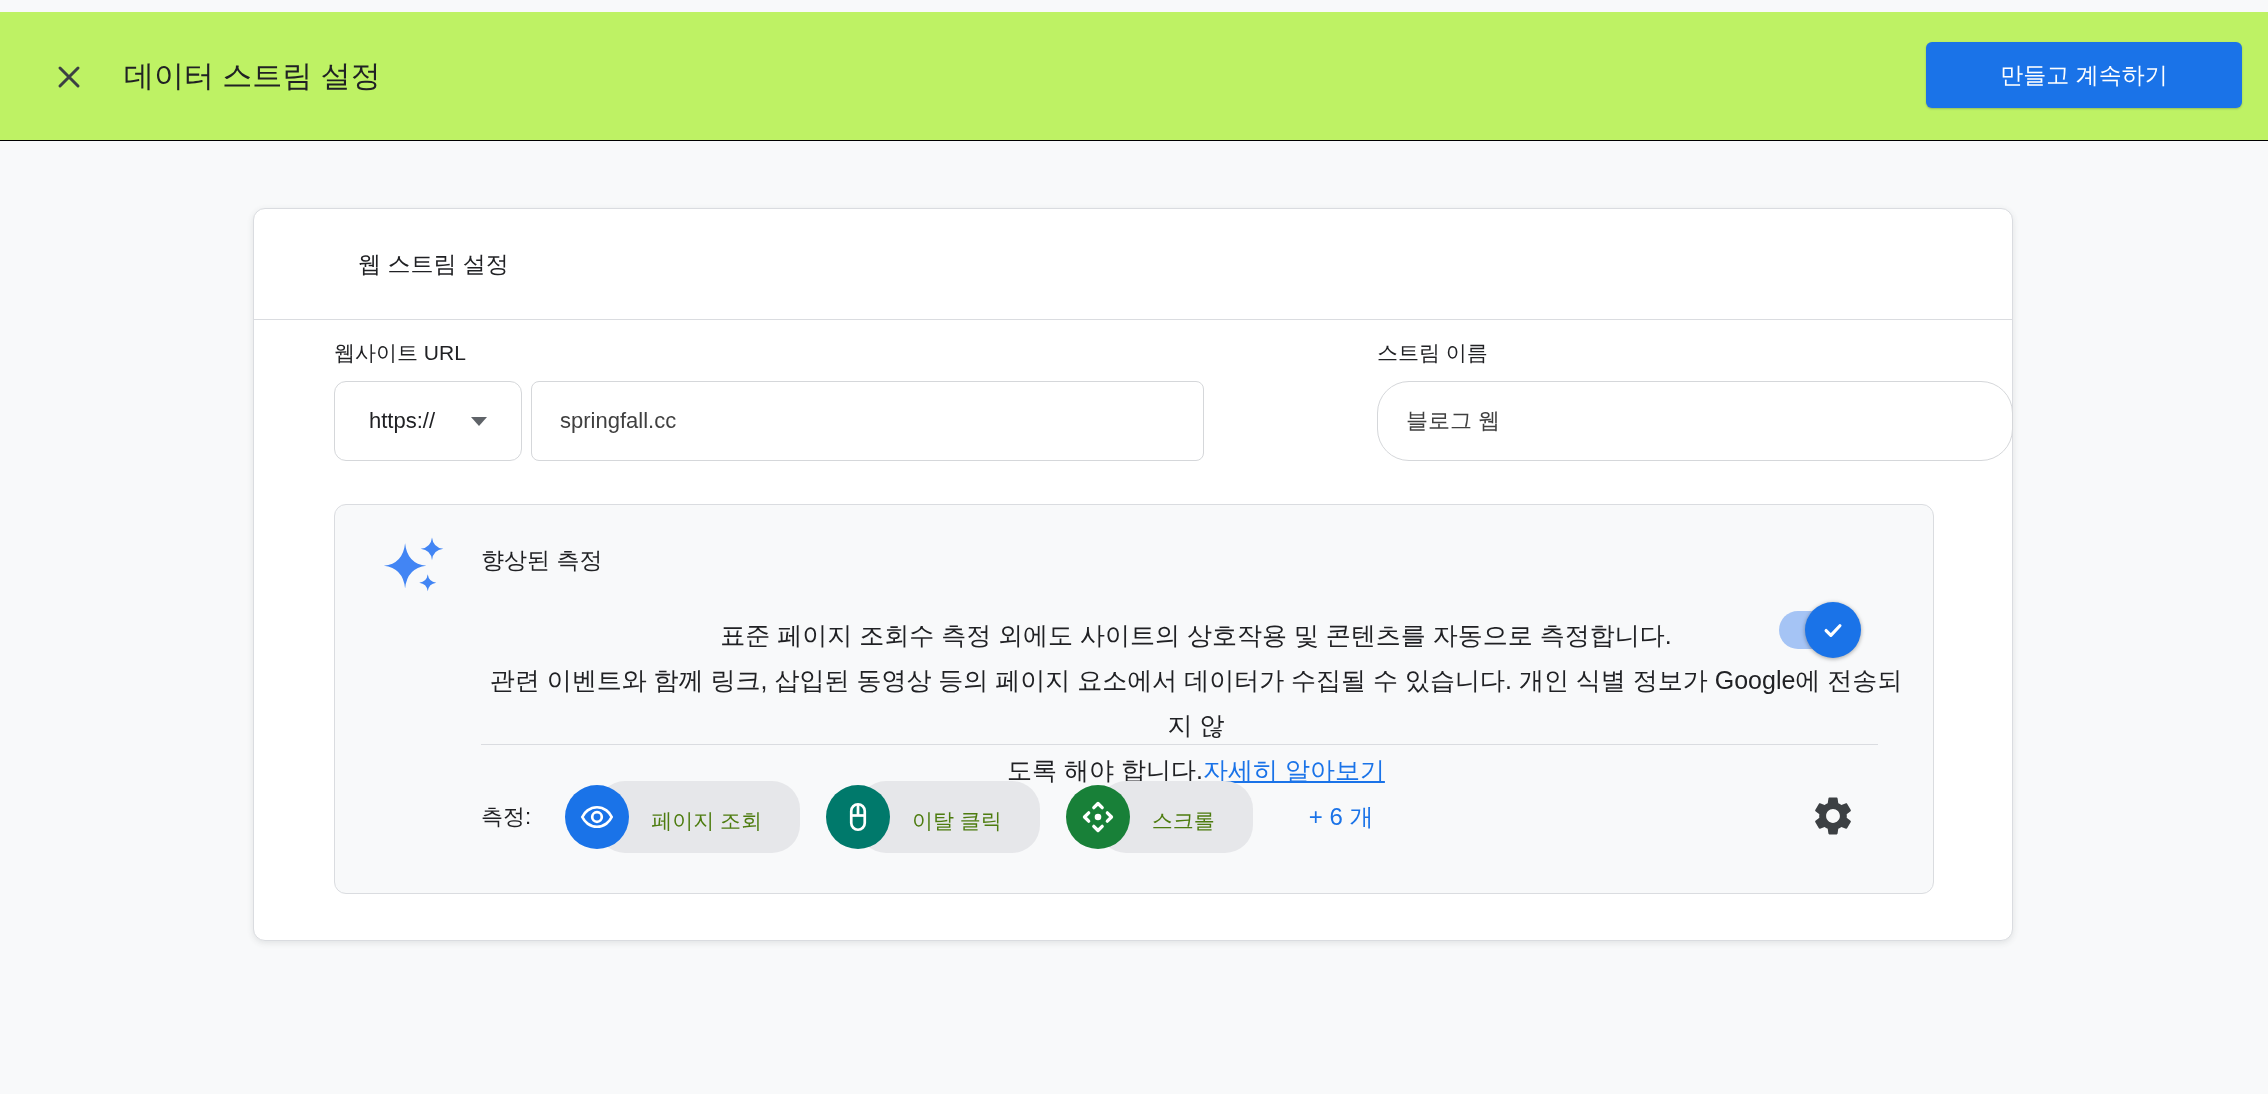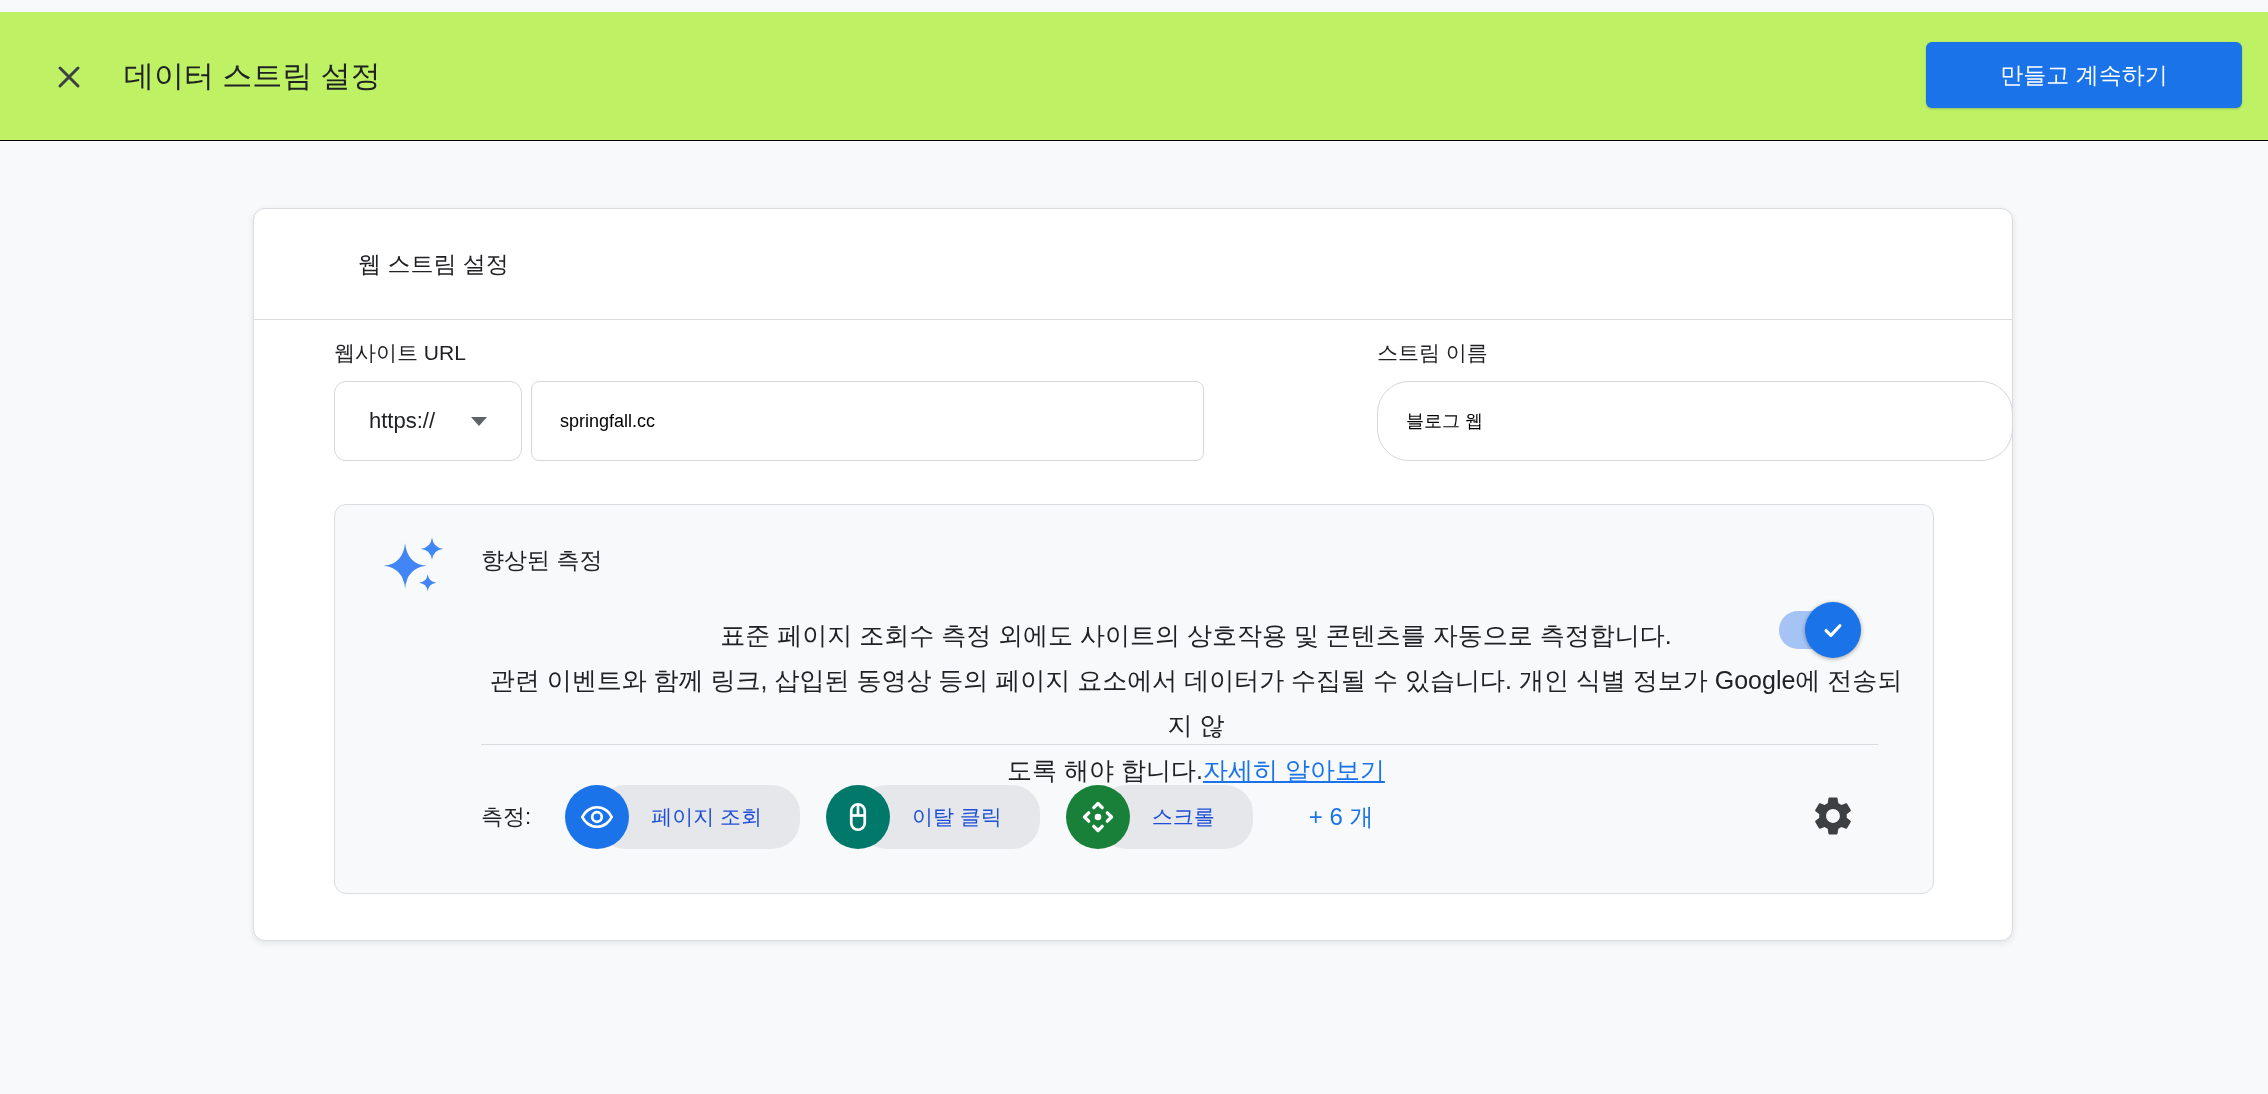--- a/index.html
+++ b/index.html
@@ -17,39 +17,39 @@
   
   .card{position:absolute;left:253px;top:208px;width:1760px;height:733px;background:#fff;border:1px solid #dadce0;border-radius:12px;box-shadow:0 2px 6px rgba(60,64,67,.12);box-sizing:border-box;}
   .card-header{height:110px;border-bottom:1px solid #dadce0;display:flex;align-items:center;padding-left:104px;font-size:23px;color:#202124;}
   
   .form-area{position:absolute;left:80px;top:130px;right:80px;height:160px;}
   .field-label{font-size:21px;color:#202124;display:block;}
   .url-group{position:absolute;left:0;top:0;}
   .url-boxes{display:flex;margin-top:14px;align-items:center;}
   .protocol-select{width:188px;height:80px;box-sizing:border-box;border:1px solid #d5d7da;border-radius:12px;background:#fff;display:flex;align-items:center;justify-content:space-between;padding:0 34px;font-size:22px;color:#202124;cursor:pointer;}
   .caret-down{width:0;height:0;border-left:8px solid transparent;border-right:8px solid transparent;border-top:9px solid #5f6368;}
-  .text-input{height:80px;box-sizing:border-box;border:1px solid #d5d7da;border-radius:8px;background:#fff;font-size:18px;color:#000000;padding:0 28px;font-family:inherit;outline:none;}
+  .text-input{height:80px;box-sizing:border-box;border:1px solid #d5d7da;border-radius:8px;background:#fff;font-size:22px;color:#404040;padding:0 28px;font-family:inherit;outline:none;}
   .url-input{width:673px;margin-left:9px;}
   .name-group{position:absolute;left:1043px;top:0;width:636px;}
   .name-input{width:100%;margin-top:14px;border-radius:32px;}
   
   .panel{position:absolute;left:80px;top:295px;width:1600px;height:390px;background:#f8f9fa;border:1px solid #dadce0;border-radius:12px;box-sizing:border-box;text-align:center;}
   .sparkle{position:absolute;left:46px;top:24px;width:68px;height:68px;}
   .panel-title{position:absolute;left:146px;top:40px;font-size:23px;font-weight:500;color:#202124;}
   .panel-desc{position:absolute;left:146px;top:108px;width:1430px;font-size:25px;line-height:45px;color:#202124;}
   .learn-more{color:#1a73e8;text-decoration:underline;cursor:pointer;}
   .toggle{position:absolute;right:76px;top:97px;width:78px;height:56px;cursor:pointer;}
   .toggle-track{position:absolute;left:0;top:9px;width:72px;height:38px;border-radius:19px;background:#a5c4f5;}
   .toggle-thumb{position:absolute;right:-4px;top:0;width:56px;height:56px;border-radius:50%;background:#1a73e8;display:flex;align-items:center;justify-content:center;box-shadow:0 1px 4px rgba(0,0,0,.35);}
   .panel-divider{position:absolute;left:146px;right:55px;top:239px;height:1px;background:#dadce0;}
   .chips-row{position:absolute;left:146px;top:280px;height:64px;display:flex;align-items:center;}
   .measure-label{font-size:22px;color:#202124;margin-right:34px;}
   .chip{position:relative;height:64px;display:flex;align-items:center;margin-right:26px;}
   .chip-circle{position:absolute;left:0;top:0;width:64px;height:64px;border-radius:50%;display:flex;align-items:center;justify-content:center;z-index:2;}
-  .chip-pill{margin-left:32px;height:64px;border-radius:28px;background:#e6e7ea;display:flex;align-items:center;padding:0 38px 0 54px;font-size:21px;color:#1d4ed8;white-space:nowrap;}
+  .chip-pill{margin-left:32px;height:64px;border-radius:28px;background:#e6e7ea;display:flex;align-items:center;padding:8px 38px 0 54px;font-size:21px;color:#4d7c0f;white-space:nowrap;}
   .c-blue{background:#1a73e8;}
   .c-green{background:#188038;}
   .c-teal{background:#00796b;}
   .more-link{margin-left:30px;font-size:24px;font-weight:500;color:#1a73e8;cursor:pointer;white-space:nowrap;}
   .gear-btn{position:absolute;right:76px;top:287px;width:48px;height:48px;background:none;border:none;padding:0;cursor:pointer;display:flex;align-items:center;justify-content:center;}
 </style>
 </head>
 <body>
 
 <div class="header">

